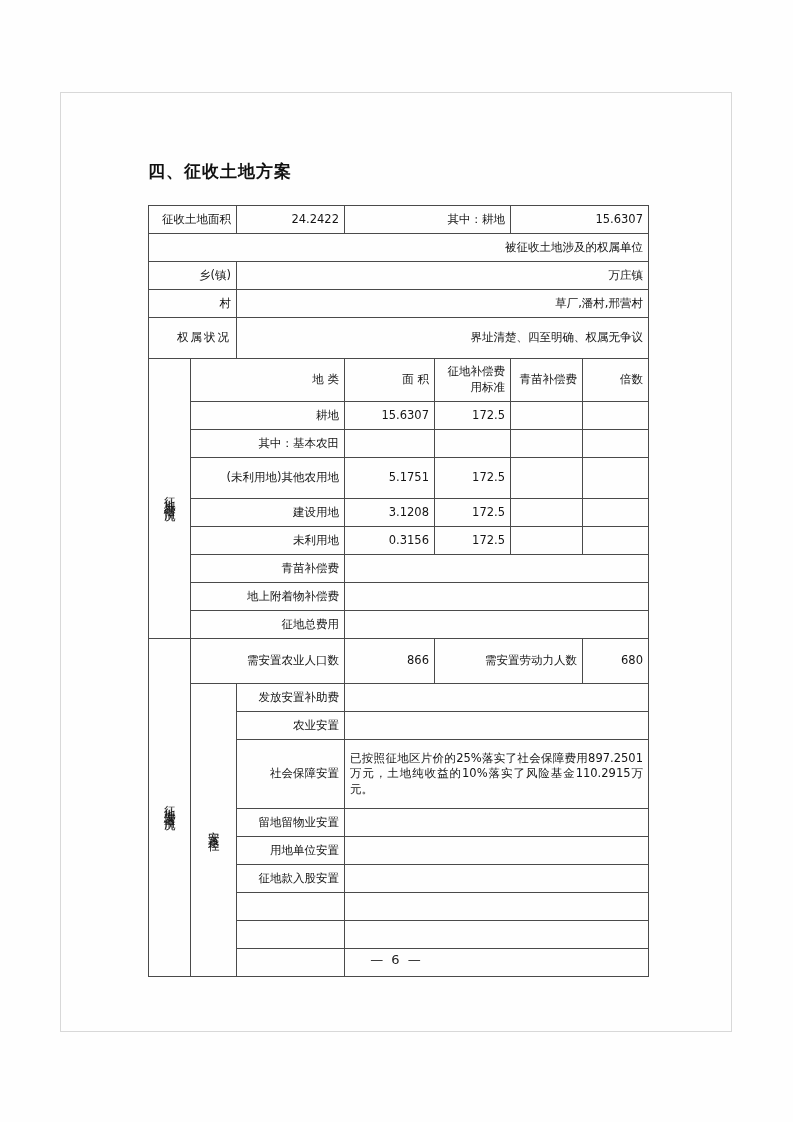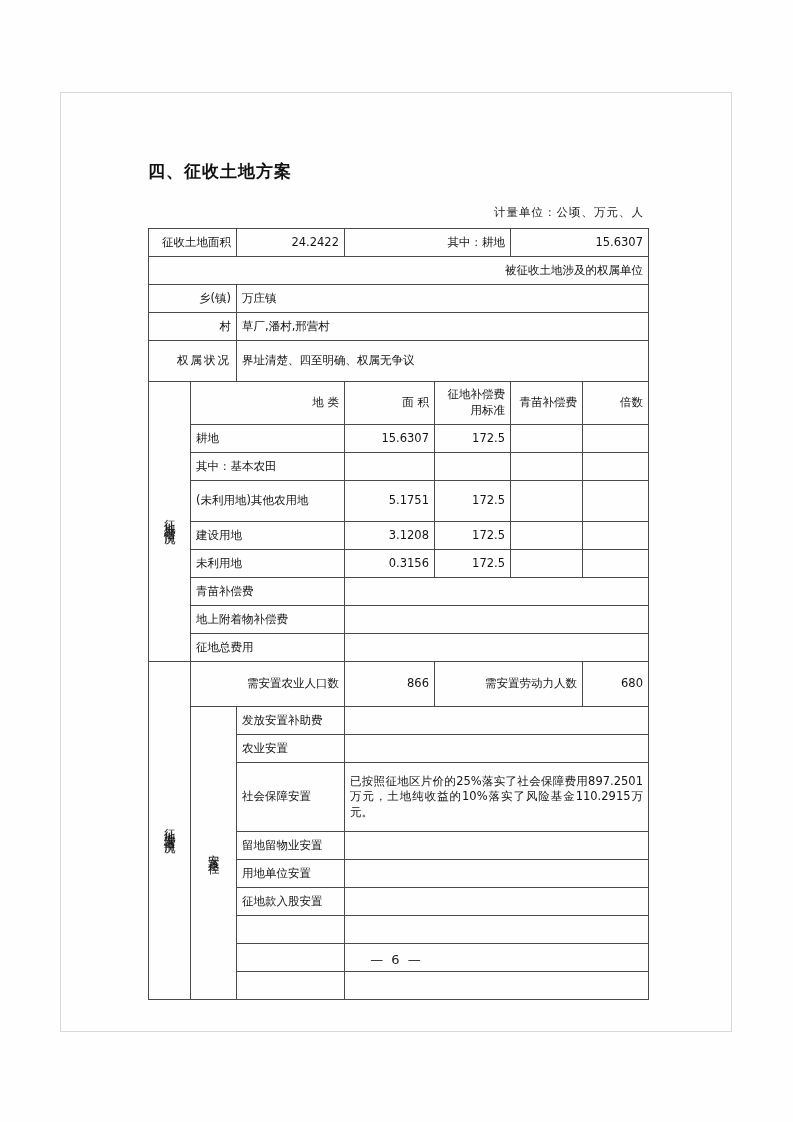--- a/index.html
+++ b/index.html
@@ -65,21 +65,21 @@
     padding: 3px 5px;
     vertical-align: middle;
     height: 21px;
     line-height: 1.35;
     color: #141414;
   }
   .c {
     text-align: right;
   }
   .l {
-    text-align: left;
+    text-align: right;
   }
   .vert {
     writing-mode: vertical-rl;
     text-orientation: upright;
     letter-spacing: 3px;
     line-height: 1.25;
     margin: 0 auto;
     display: inline-block;
     white-space: nowrap;
   }
@@ -114,21 +114,20 @@
 </head>
 <body>
 
 <div class="page">
   <div class="scan-frame"></div>
 
   <div class="content">
 
     <h1 class="section-title">四、征收土地方案</h1>
 
-    <div class="unit-line">计量单位：公顷、万元、人</div>
 
     <table class="main">
       <colgroup>
         <col style="width:42px">
         <col style="width:46px">
         <col style="width:108px">
         <col style="width:90px">
         <col style="width:76px">
         <col style="width:72px">
         <col style="width:66px">

